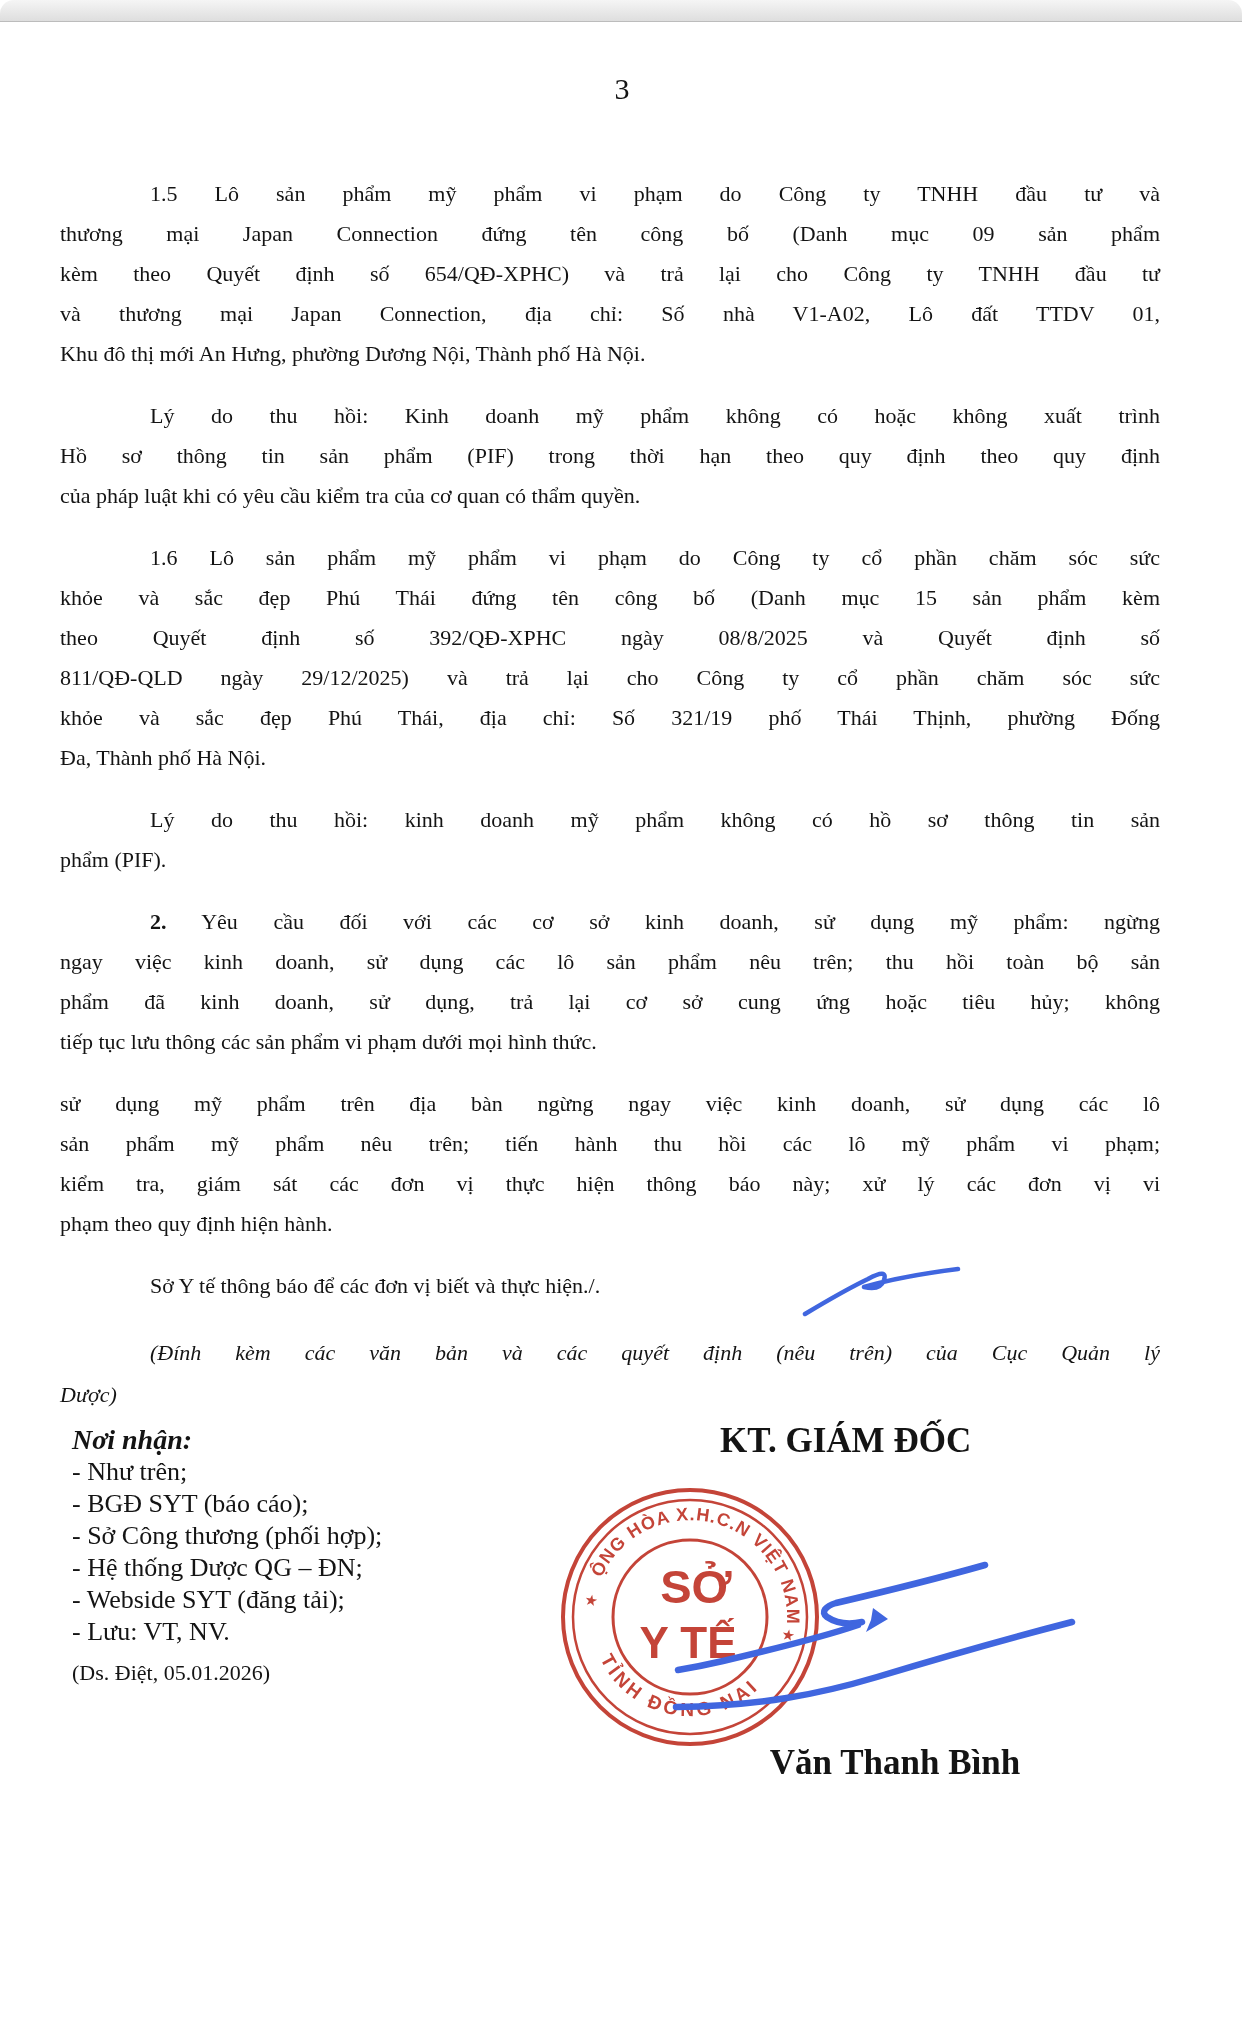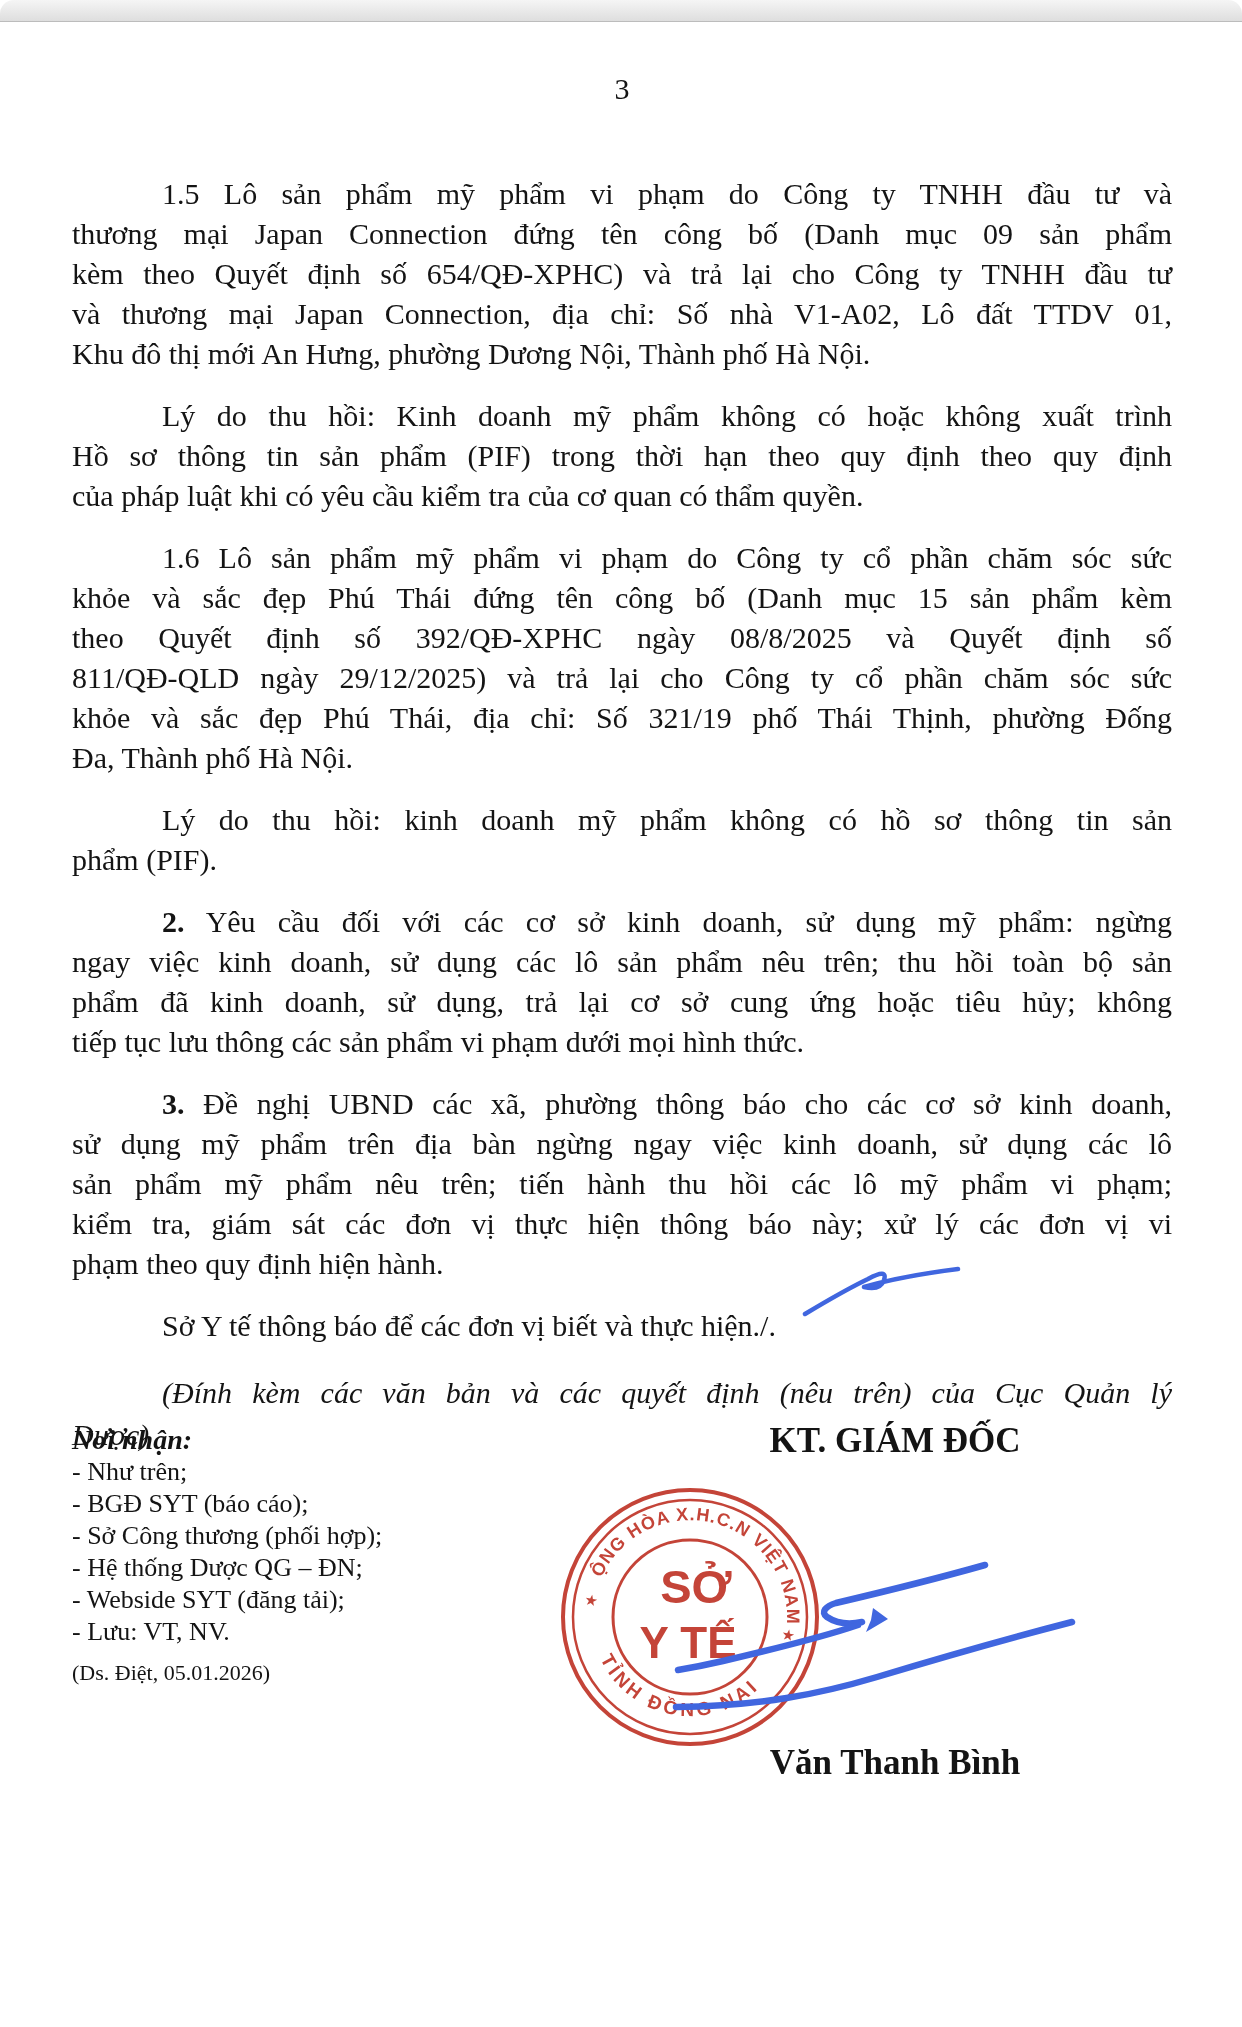--- a/index.html
+++ b/index.html
@@ -12,41 +12,41 @@
     position:absolute; left:0; top:0; width:1242px; height:21px;
     background:linear-gradient(#f5f5f5,#dedede);
     border-bottom:1px solid #bcbcbc;
     border-radius:14px 14px 0 0;
   }
   .pagenum {
     position:absolute; left:72px; top:72px; width:1100px;
     font-size:30px; text-align:center;
   }
   .content {
-    position:absolute; left:72px; top:174px; width:1100px;
-    font-size:30px; line-height:40px;
+    position:absolute; left:60px; top:174px; width:1100px;
+    font-size:22px; line-height:40px;
   }
   .para + .para { margin-top:22px; }
   .para.italic { margin-top:26px; font-style:italic; }
   .para.italic .line { line-height:42px; }
   .line { text-align:justify; text-align-last:justify; }
   .line.first { text-indent:90px; }
   .line.last { text-align-last:auto; }
   .line b { font-weight:bold; }
 
   .recipients {
     position:absolute; left:72px; top:1424px; width:480px;
     font-size:26px; line-height:32px;
   }
   .recipients .head { font-size:28px; font-weight:bold; font-style:italic; }
   .recipients .note { font-size:22px; margin-top:9px; }
 
   .sig-titles {
     position:absolute; left:720px; top:1423px; width:350px;
-    text-align:center; font-weight:bold; font-size:35px; line-height:35px;
+    font-weight:bold; font-size:35px; line-height:35px;
     white-space:nowrap;
   }
   .signer-name {
     position:absolute; left:720px; top:1743px; width:350px;
     text-align:center; font-weight:bold; font-size:35px; white-space:nowrap;
   }
   .stamp-svg { position:absolute; left:555px; top:1482px; width:270px; height:270px; opacity:.95; }
   .stamp-sans { font-family:"Liberation Sans", sans-serif; font-weight:bold; }
   .stamp-arc { font-family:"Liberation Sans", sans-serif; font-weight:bold; font-size:18px; letter-spacing:1px; }
   .stamp-arc-bottom { font-size:19px; letter-spacing:3.5px; }
@@ -84,21 +84,20 @@
       <div class="line first">Lý do thu hồi: kinh doanh mỹ phẩm không có hồ sơ thông tin sản</div>
       <div class="line last">phẩm (PIF).</div>
     </div>
     <div class="para">
       <div class="line first"><b>2.</b> <span>Yêu cầu đối với các cơ sở kinh doanh, sử dụng mỹ phẩm: ngừng</span></div>
       <div class="line">ngay việc kinh doanh, sử dụng các lô sản phẩm nêu trên; thu hồi toàn bộ sản</div>
       <div class="line">phẩm đã kinh doanh, sử dụng, trả lại cơ sở cung ứng hoặc tiêu hủy; không</div>
       <div class="line last">tiếp tục lưu thông các sản phẩm vi phạm dưới mọi hình thức.</div>
     </div>
     <div class="para">
-      <div class="line first"><b>3.</b> <span>Đề nghị UBND các xã, phường thông báo cho các cơ sở kinh doanh,</span></div>
       <div class="line">sử dụng mỹ phẩm trên địa bàn ngừng ngay việc kinh doanh, sử dụng các lô</div>
       <div class="line">sản phẩm mỹ phẩm nêu trên; tiến hành thu hồi các lô mỹ phẩm vi phạm;</div>
       <div class="line">kiểm tra, giám sát các đơn vị thực hiện thông báo này; xử lý các đơn vị vi</div>
       <div class="line last">phạm theo quy định hiện hành.</div>
     </div>
     <div class="para">
       <div class="line first last">Sở Y tế thông báo để các đơn vị biết và thực hiện./.</div>
     </div>
     <div class="para italic">
       <div class="line first">(Đính kèm các văn bản và các quyết định (nêu trên) của Cục Quản lý</div>

